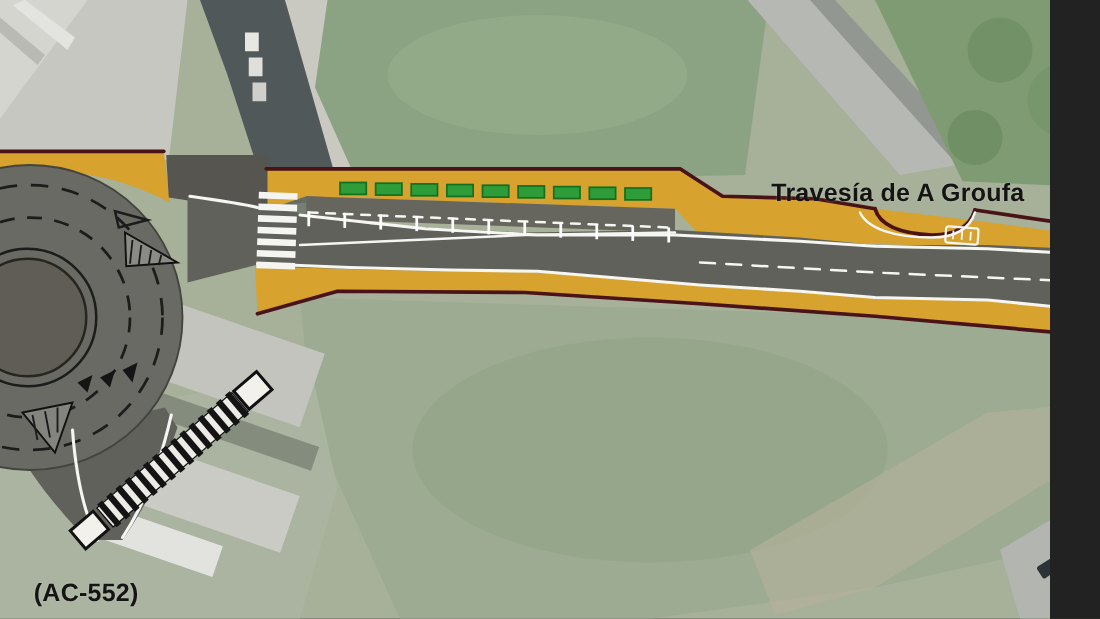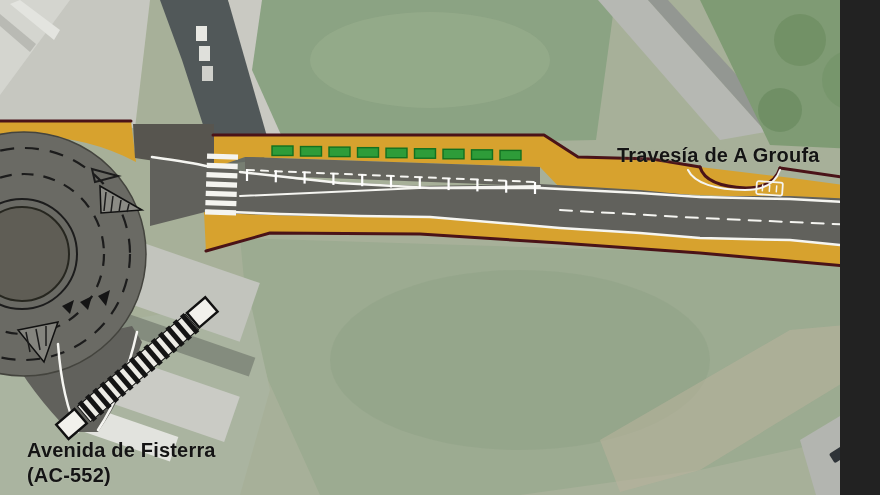--- a/index.html
+++ b/index.html
@@ -184,15 +184,14 @@
     </g>
 
     <g transform="translate(757,181) rotate(4)">
       <rect x="0" y="0" width="26" height="13" rx="2" fill="none" stroke="#f5f5f1" stroke-width="1.8"></rect>
       <path d="M6,3 L6,10 M13,3 L13,10 M20,3 L20,10" stroke="#f5f5f1" stroke-width="1.5"></path>
     </g>
   </g>
 </svg>
 
   <div class="map-label" style="left:617px;top:142px;">Travesía de A Groufa</div>
-  <div class="map-label" style="left:27px;top:437px;">Avenida de Fisterra</div>
   <div class="map-label" style="left:27px;top:462px;">(AC-552)</div>
 </div>
 
 </body></html>

